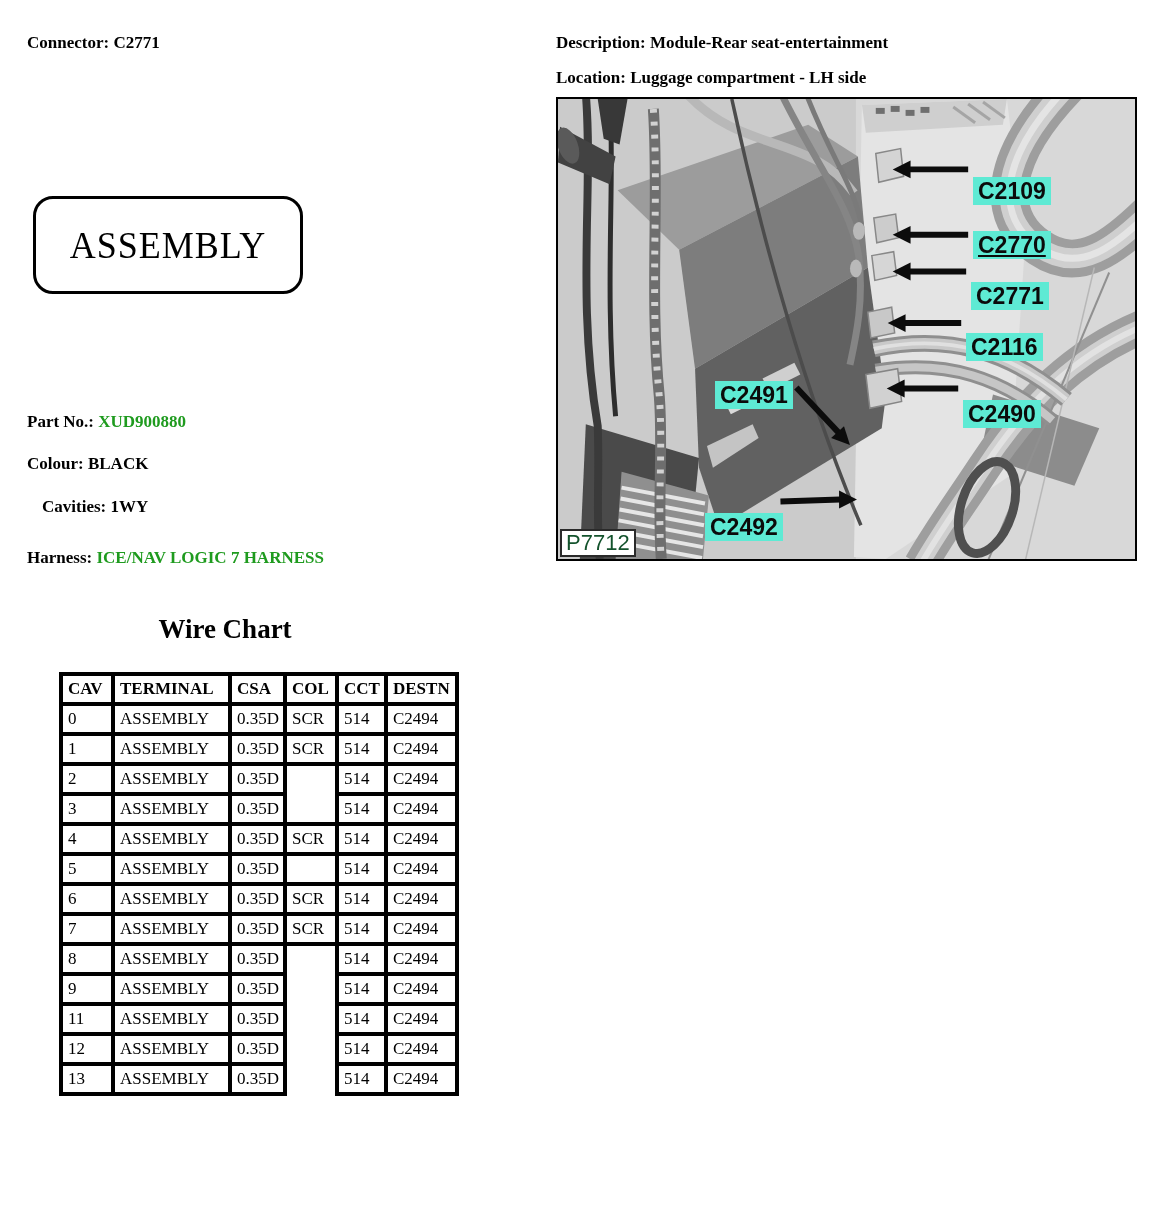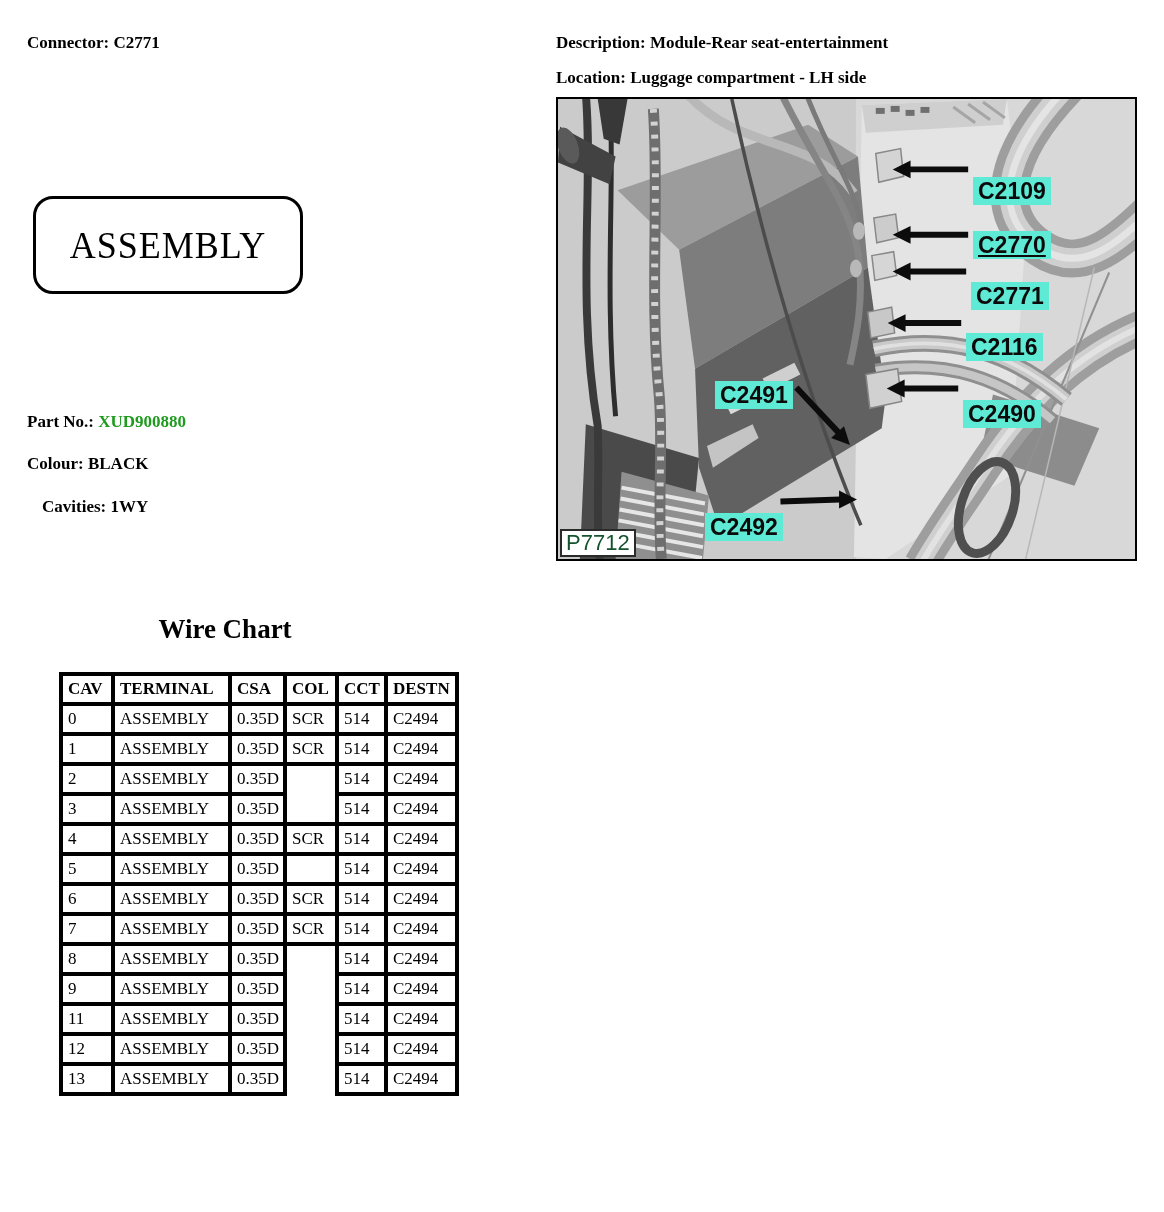--- a/index.html
+++ b/index.html
@@ -97,20 +97,23 @@
 
   <div class="hline" style="left:27px; top:412px;">
     <span>Part No.:</span>&nbsp;<span class="green">XUD900880</span>
   </div>
   <div class="hline" style="left:27px; top:454px;">
     <span>Colour:</span>&nbsp;<span>BLACK</span>
   </div>
   <div class="hline" style="left:27px; top:497px;margin-left:15px;">
     <span>Cavities:</span>&nbsp;<span>1WY</span>
   </div>
+  <div class="hline" style="left:27px; top:548px;">
+    <span>Harness:</span>&nbsp;<span class="green">ICE/NAV LOGIC 7 HARNESS</span>
+  </div>
 
   <div class="photo">
     <svg viewBox="0 0 581 464" preserveAspectRatio="none">
 
       <rect width="581" height="464" fill="#cbcbcb"></rect>
       <polygon points="300,0 581,0 581,464 300,464" fill="#d8d8d8"></polygon>
 
       <polygon points="306,6 452,0 470,150 455,380 330,464 298,462" fill="#e4e4e4"></polygon>
       <polygon points="306,6 452,0 448,26 310,34" fill="#cfcfcf"></polygon>
       <rect x="320" y="9" width="9" height="6" fill="#6f6f6f"></rect>

